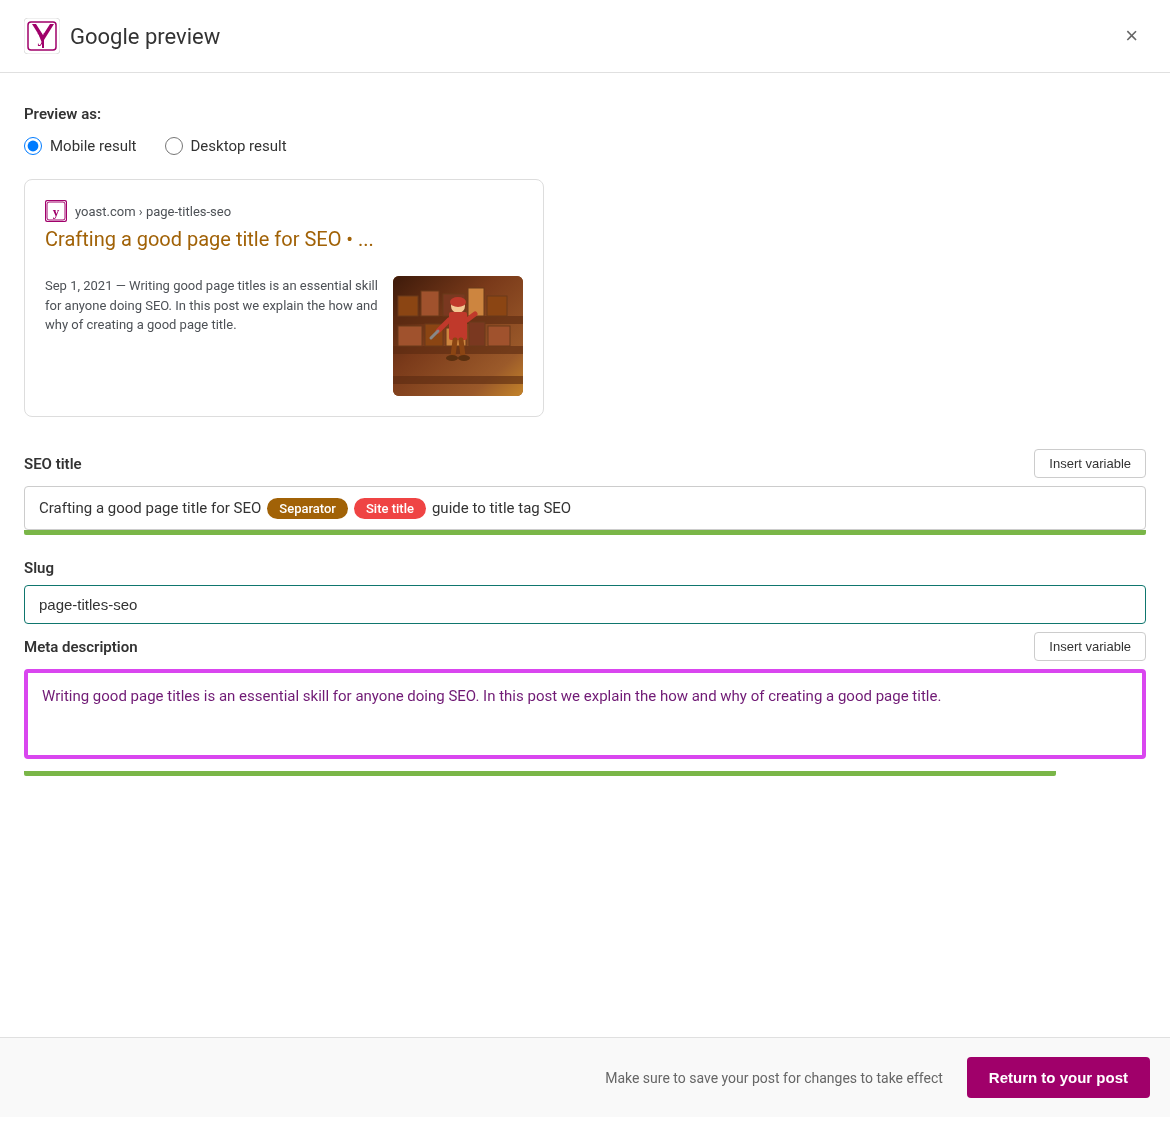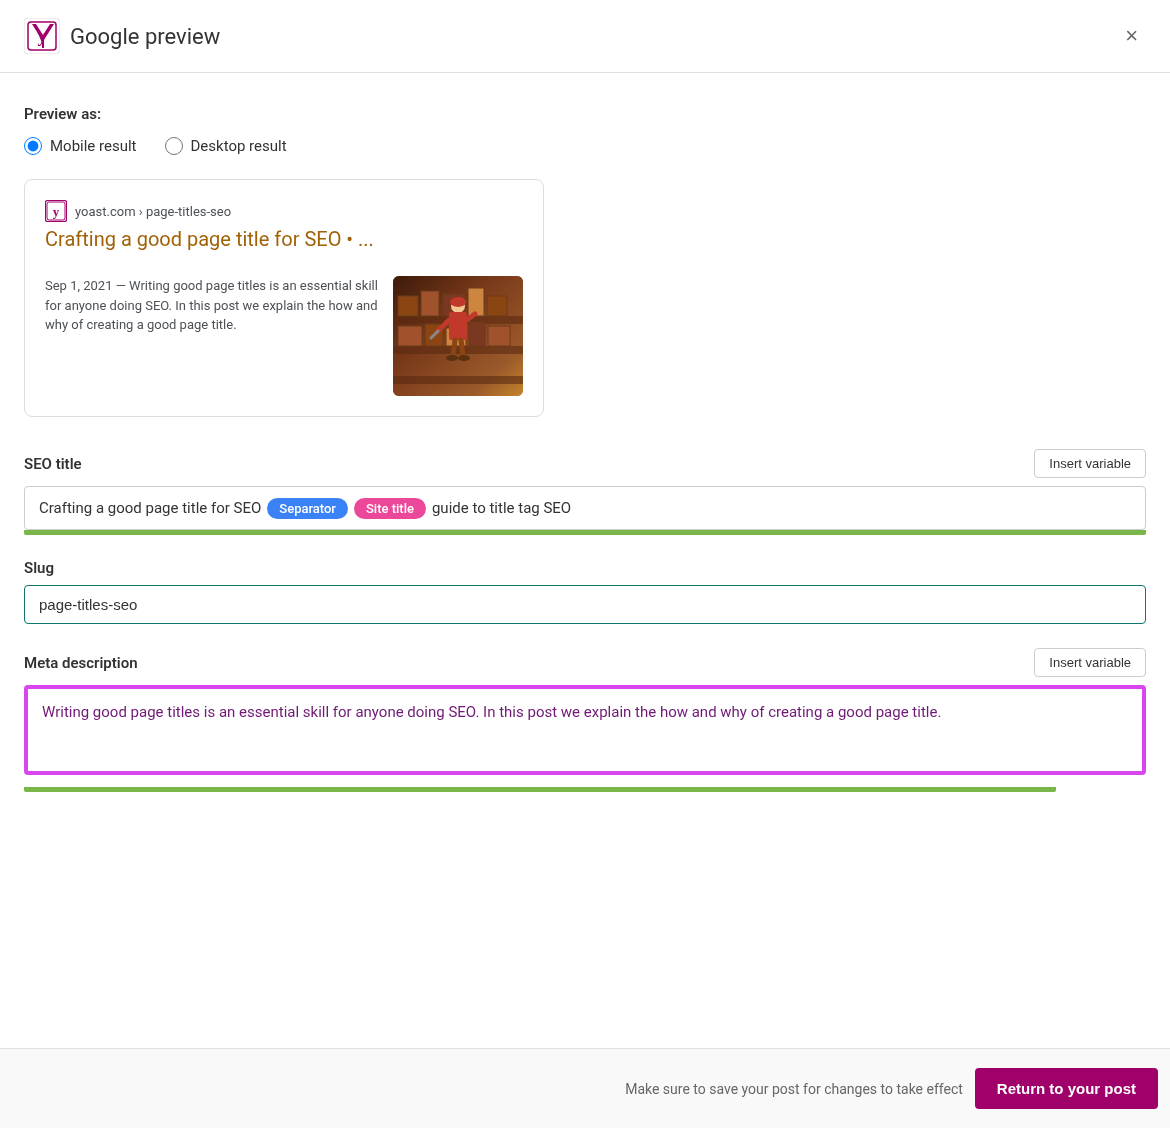--- a/index.html
+++ b/index.html
@@ -198,36 +198,36 @@
       display: inline-flex;
       align-items: center;
       padding: 3px 12px;
       border-radius: 20px;
       font-size: 13px;
       color: #fff;
       font-weight: 500;
     }
 
     .tag-separator {
-      background: #3b82f6;
+      background: #a16207;
     }
 
     .tag-site-title {
-      background: #ec4899;
+      background: #ef4444;
     }
 
     .progress-bar-green {
       height: 5px;
       background: #7ab648;
       border-radius: 0 0 2px 2px;
       margin-bottom: 24px;
     }
 
     .slug-section {
-      margin-bottom: 24px;
+      margin-bottom: 8px;
     }
 
     .text-input {
       width: 100%;
       border: 1px solid #0f766e;
       border-radius: 4px;
       padding: 10px 14px;
       font-size: 15px;
       color: #333;
       outline: none;
@@ -253,31 +253,31 @@
 
     .progress-bar-green-wide {
       height: 5px;
       background: #7ab648;
       border-radius: 0 0 2px 2px;
       width: 92%;
     }
 
     .modal-footer {
       position: absolute;
-      bottom: 5px;
+      bottom: 16px;
       left: 0;
       right: 0;
       height: 80px;
       background: #f9f9f9;
       border-top: 1px solid #e0e0e0;
       display: flex;
       align-items: center;
       justify-content: flex-end;
-      padding: 0 12px;
-      gap: 12px;
+      padding: 0 20px;
+      gap: 24px;
     }
 
     .footer-hint {
       font-size: 14px;
       color: #666;
     }
 
     .return-btn {
       background: #a0006a;
       color: #fff;

